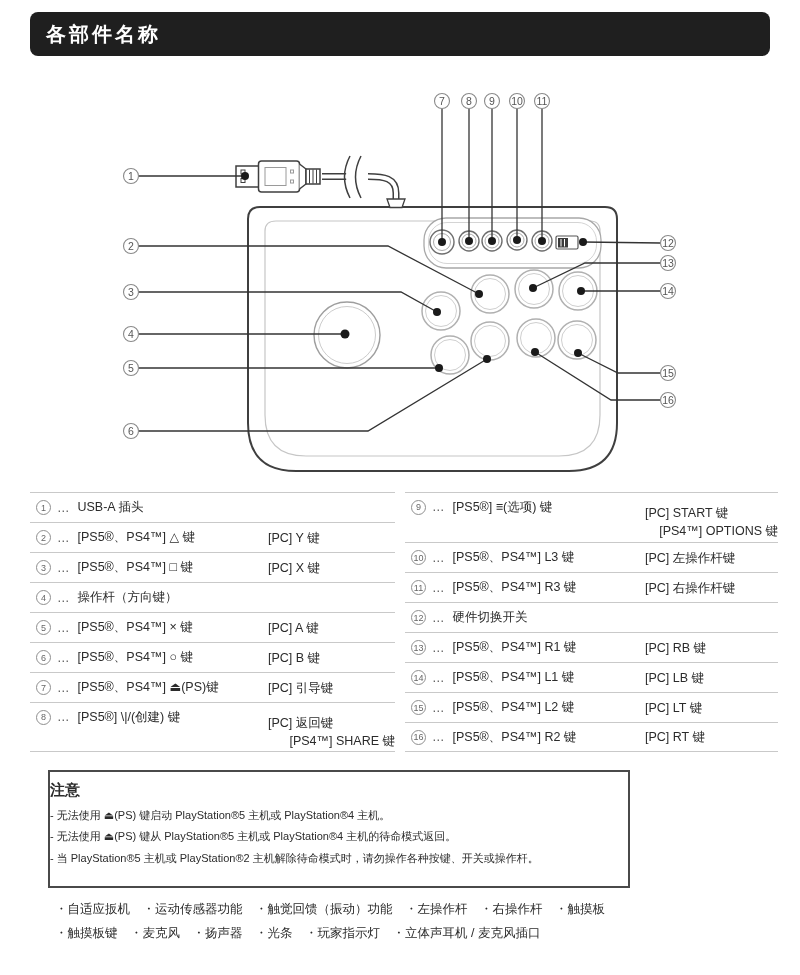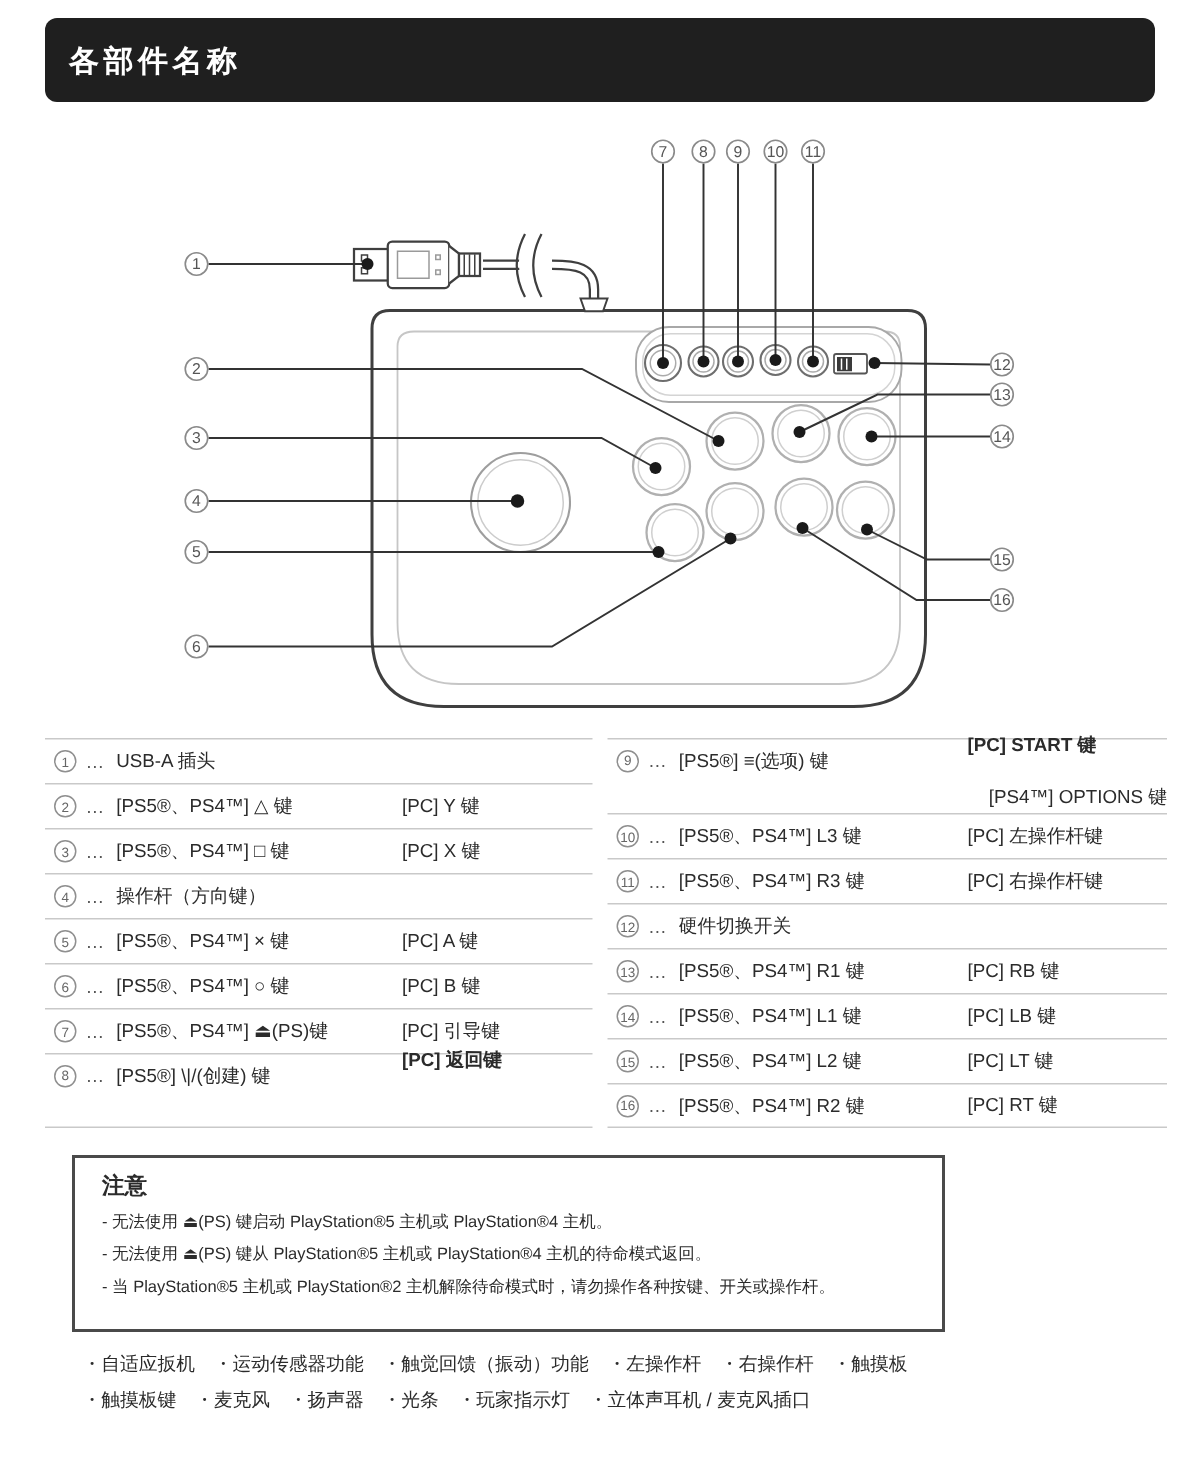--- a/index.html
+++ b/index.html
@@ -1,20 +1,20 @@
 <!DOCTYPE html>
 <html><head>
 <meta charset="utf-8">
 <style>
   html,body{margin:0;padding:0;background:#ffffff;}
   body{font-family:"Liberation Sans","DejaVu Sans",sans-serif;color:#2b2b2b;}
   .page{position:relative;width:800px;height:975px;background:#fff;overflow:hidden;}
 
   
-  .hdr{position:absolute;left:30px;top:12px;width:740px;height:56px;background:#1f1f1f;
+  .hdr{position:absolute;left:30px;top:12px;width:740px;height:44px;background:#1f1f1f;
        border-radius:8px;display:flex;align-items:center;padding-left:16px;box-sizing:border-box;}
   .hdr span{color:#fff;font-size:20px;font-weight:bold;letter-spacing:3px;}
 
   
   .diag{position:absolute;left:0;top:60px;width:800px;height:420px;}
 
   
   .ptable{position:absolute;top:492px;font-size:12.5px;color:#2b2b2b;}
   .ptable.left{left:30px;width:365px;}
   .ptable.right{left:405px;width:373px;}
@@ -24,25 +24,25 @@
   .row.double{display:block;height:50px;}
   .row.double .l1{display:flex;align-items:center;height:28px;}
   .row.double .l2{margin-left:45px;height:20px;line-height:20px;text-align:right;}
   .circ{flex:none;display:inline-flex;align-items:center;justify-content:center;width:15px;height:15px;
         box-sizing:border-box;border:1px solid #8f8f8f;border-radius:50%;font-size:9px;color:#666;
         margin-right:6px;}
   .dots{flex:none;margin-right:8px;color:#555;}
   .pname{flex:none;white-space:nowrap;}
   .pc{position:absolute;left:238px;top:50%;transform:translateY(-50%);white-space:nowrap;}
   .ptable.right .pc{left:240px;}
-  .row.double .pc{top:4px;font-weight:bold;}
+  .row.double .pc{top:20px;}
 
   
   .notebox{position:absolute;left:48px;top:770px;width:582px;height:118px;box-sizing:border-box;
-           border:2px solid #4a4a4a;padding:9px 18px;}
+           border:2px solid #4a4a4a;padding:9px 0;}
   .notebox .ttl{font-size:15px;font-weight:bold;margin-bottom:5px;}
   .notebox .nitem{font-size:11px;line-height:1.95;white-space:nowrap;}
 
   
   .footer{position:absolute;left:55px;top:898px;font-size:12.5px;line-height:1.9;}
   .footer .flines{white-space:nowrap;}
 </style>
 </head>
 <body>
 
@@ -279,20 +279,21 @@
       <span class="pname">[PS5®、PS4™] ⏏(PS)键</span>
       <span class="pc">[PC] 引导键</span>
     </div>
     <div class="row double">
       <div class="l1">
         <span class="circ">8</span>
         <span class="dots">…</span>
         <span class="pname">[PS5®] \|/(创建) 键</span>
         <span class="pc">[PC] 返回键</span>
       </div>
+      <div class="l2">[PS4™] SHARE 键</div>
     </div>
   </div>
 
   <div class="ptable right">
     <div class="row double">
       <div class="l1">
         <span class="circ">9</span>
         <span class="dots">…</span>
         <span class="pname">[PS5®] ≡(选项) 键</span>
         <span class="pc">[PC] START 键</span>

